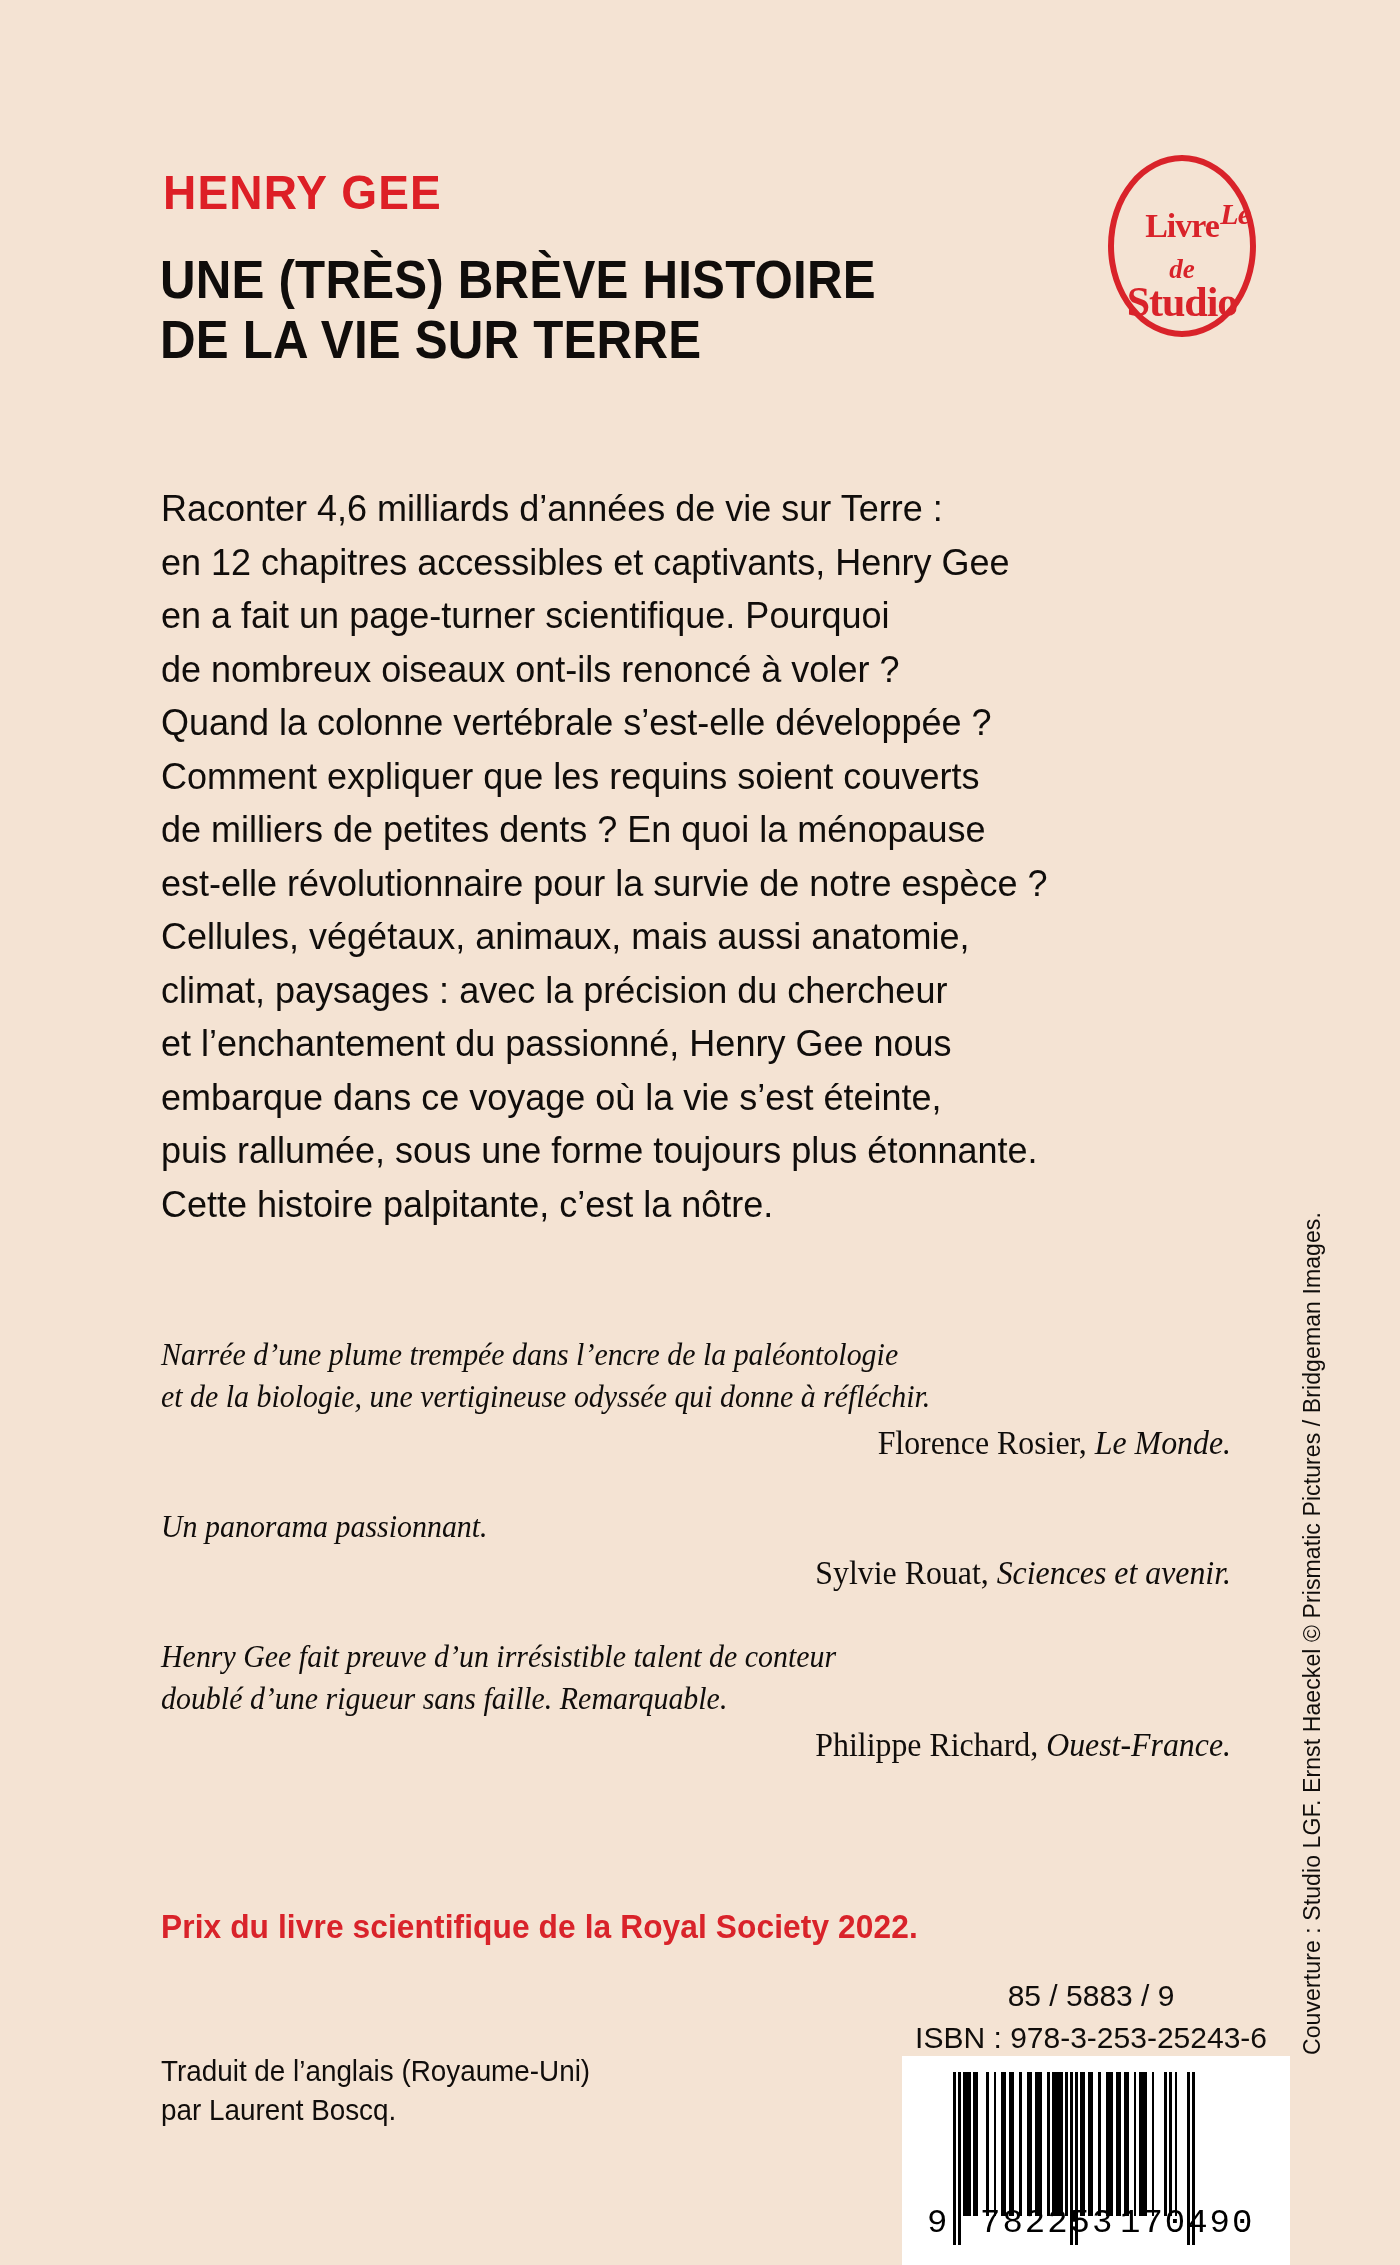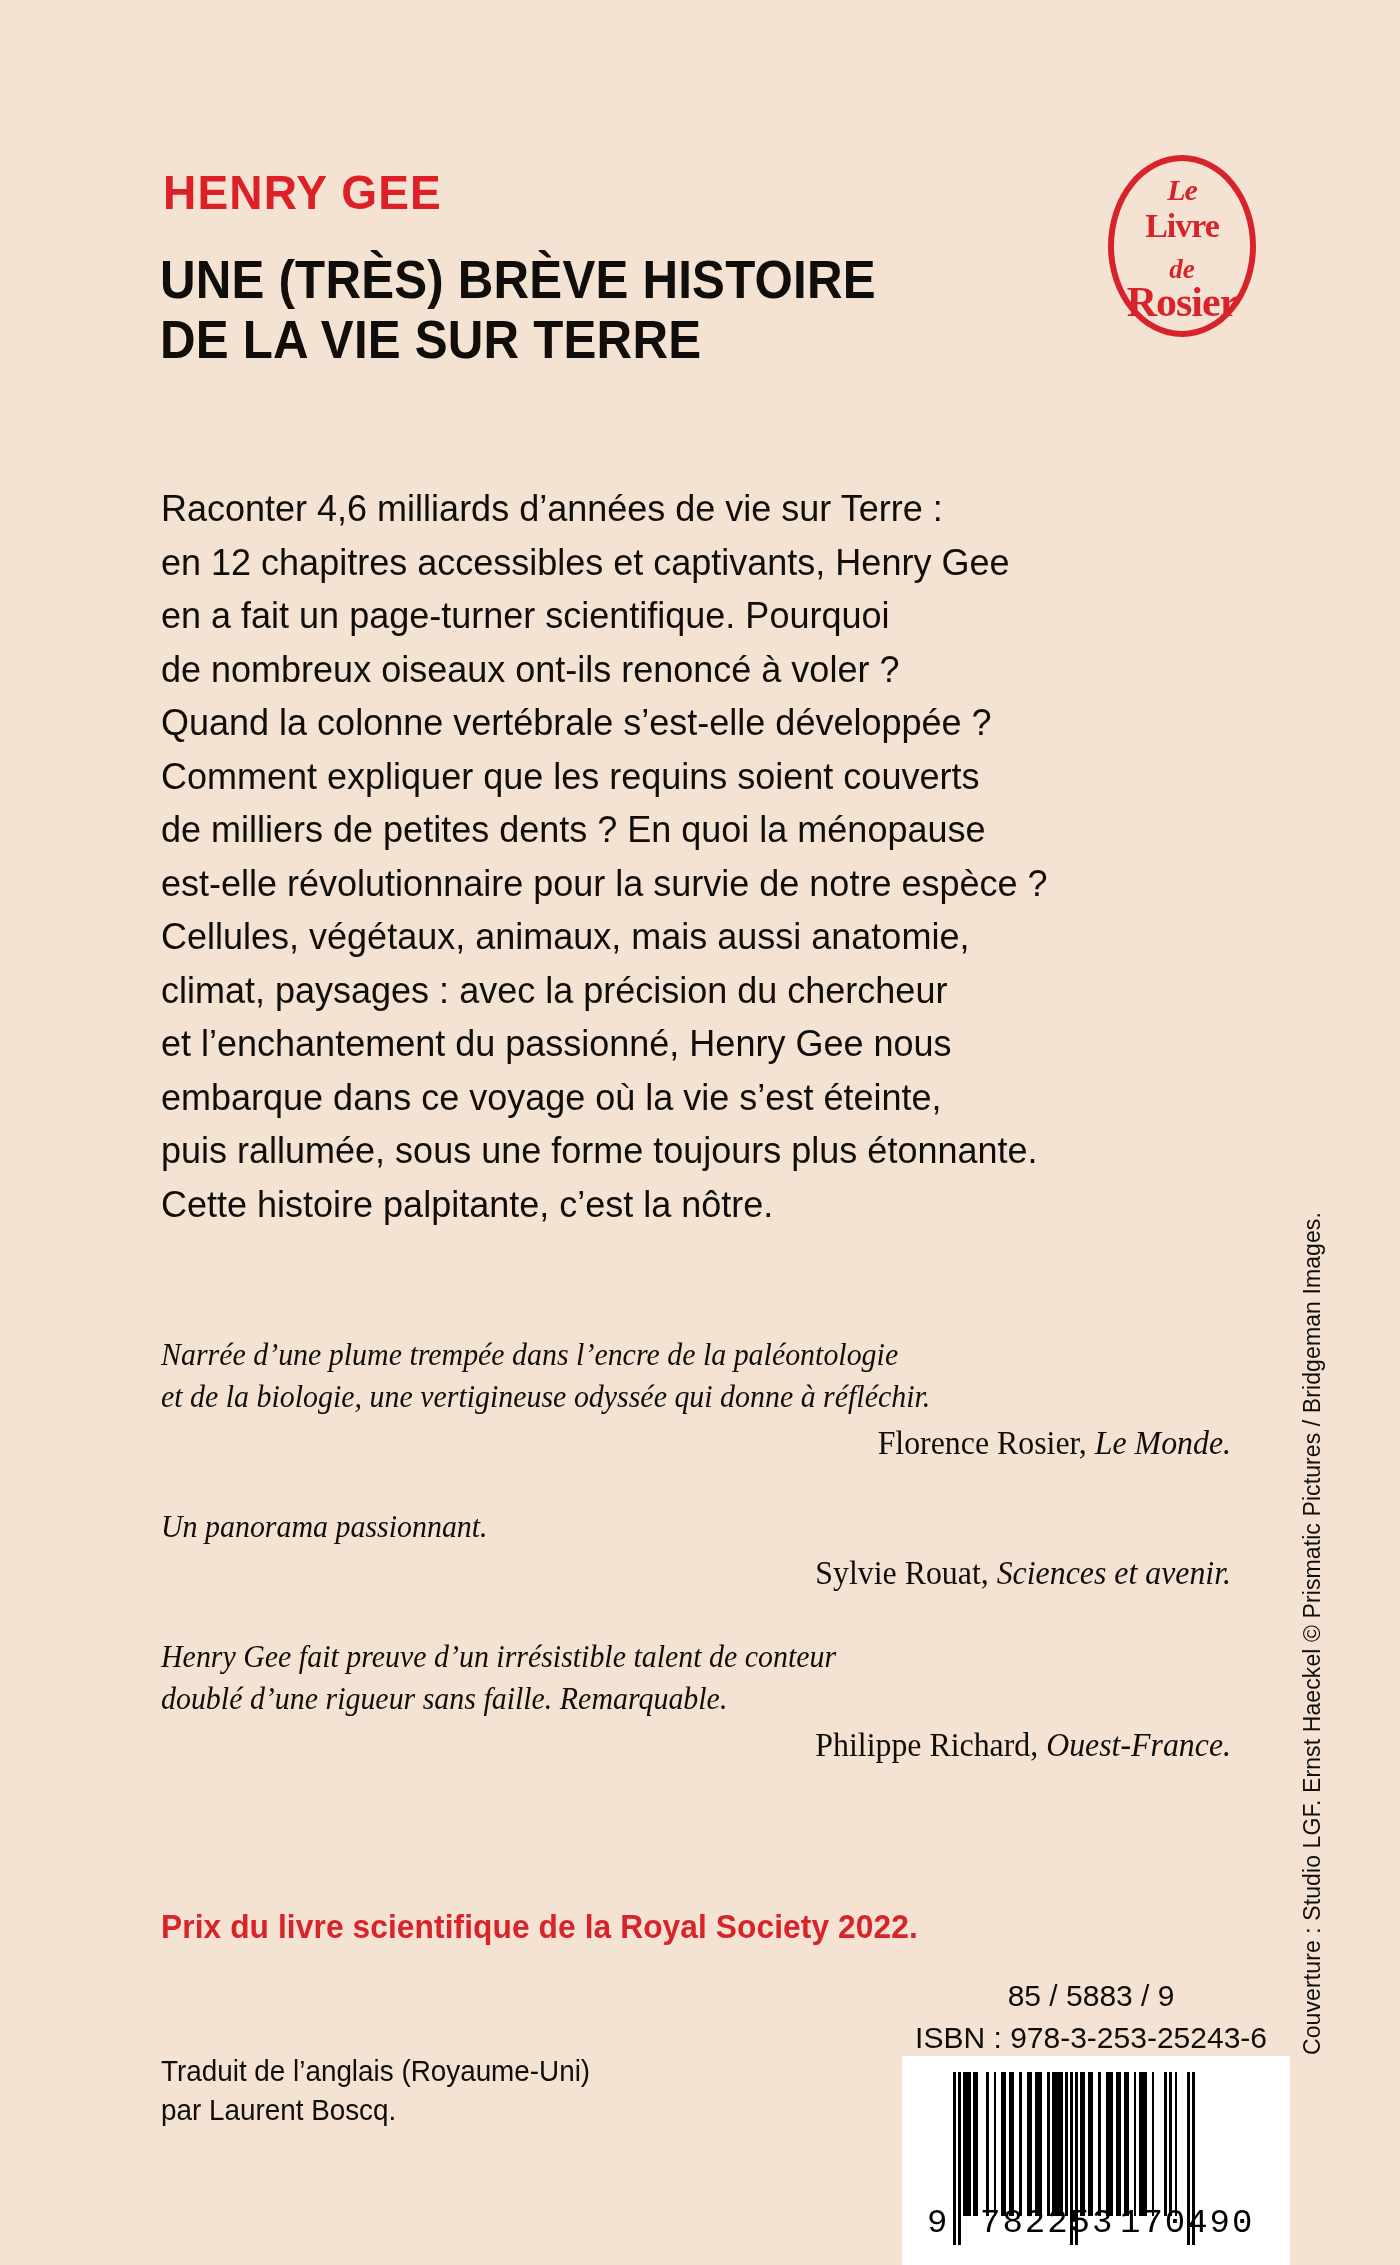--- a/index.html
+++ b/index.html
@@ -36,22 +36,23 @@
     border-radius:50%/50%;
     box-sizing:border-box;
   }
   .logo .lg{
     position:absolute;left:0;right:0;
     text-align:center;color:#d9232a;
     font-family:"Liberation Serif", serif;
     line-height:1;
   }
   .logo .lg-le{
-    top:14px;font-size:30px;font-style:italic;font-weight:bold;
+    top:38px;font-size:30px;font-style:italic;font-weight:bold;
     letter-spacing:-1px;
+    text-align:right;
   }
   .logo .lg-livre{top:48px;font-size:34px;font-weight:bold;letter-spacing:-1px;}
   .logo .lg-de{top:95px;font-size:27px;font-style:italic;font-weight:bold;}
   .logo .lg-poche{top:120px;font-size:42px;font-weight:bold;letter-spacing:-1px;}
 
   
   .blurb{
     position:absolute;left:161px;top:482px;width:1070px;
     font-size:37.5px;line-height:53.5px;color:#100d0b;
     transform:scaleX(.96);transform-origin:left top;
@@ -137,21 +138,21 @@
 
   <div class="title">
     <span class="ln">UNE (TRÈS) BRÈVE HISTOIRE</span>
     <span class="ln">DE LA VIE SUR TERRE</span>
   </div>
 
   <div class="logo">
     <div class="lg lg-le">Le</div>
     <div class="lg lg-livre">Livre</div>
     <div class="lg lg-de">de</div>
-    <div class="lg lg-poche">Rosier</div>
+    <div class="lg lg-poche">Studio</div>
   </div>
 
   <div class="blurb">
     <span class="ln">Raconter 4,6 milliards d’années de vie sur Terre :</span>
     <span class="ln">en 12 chapitres accessibles et captivants, Henry Gee</span>
     <span class="ln">en a fait un page-turner scientifique. Pourquoi</span>
     <span class="ln">de nombreux oiseaux ont-ils renoncé à voler ?</span>
     <span class="ln">Quand la colonne vertébrale s’est-elle développée ?</span>
     <span class="ln">Comment expliquer que les requins soient couverts</span>
     <span class="ln">de milliers de petites dents ? En quoi la ménopause</span>

